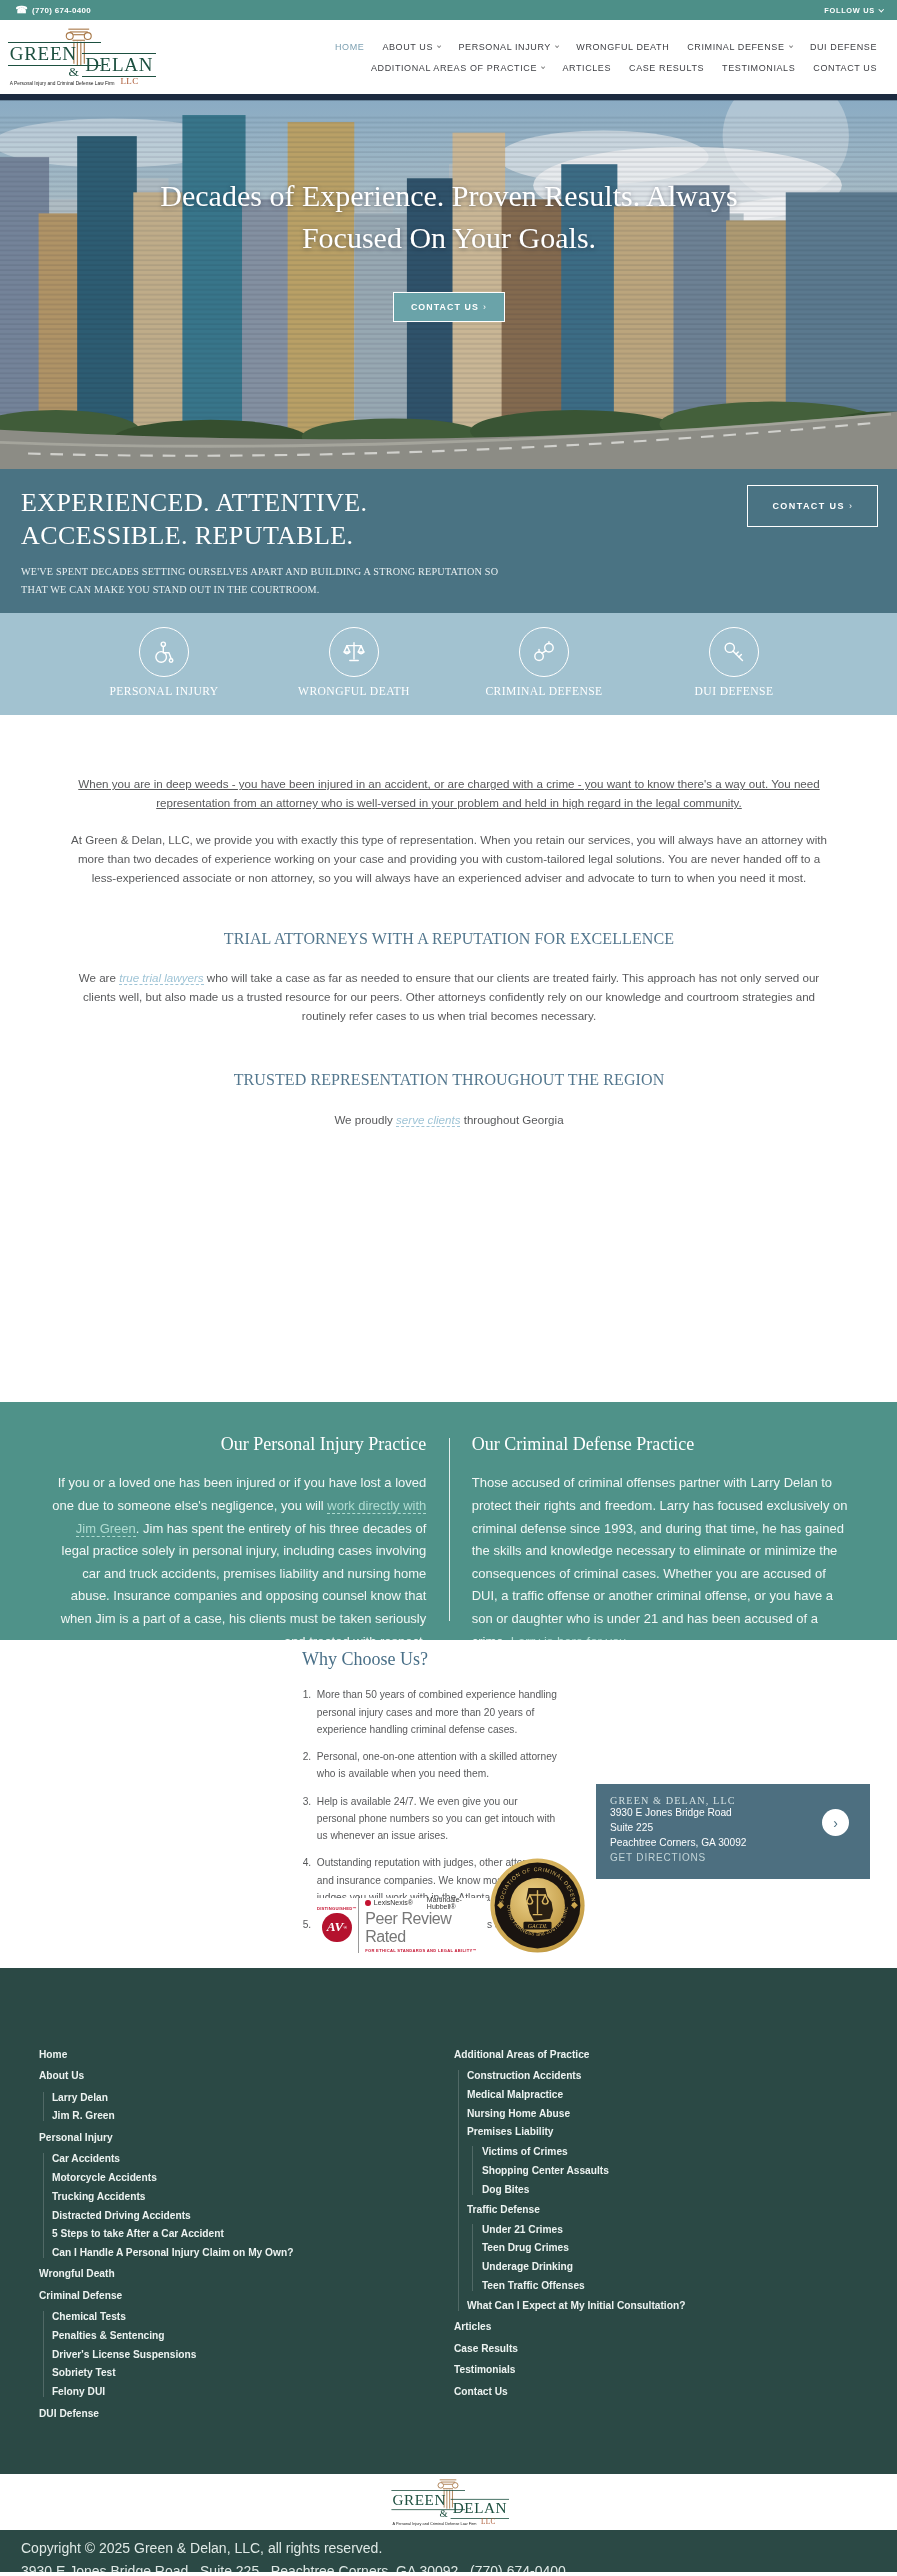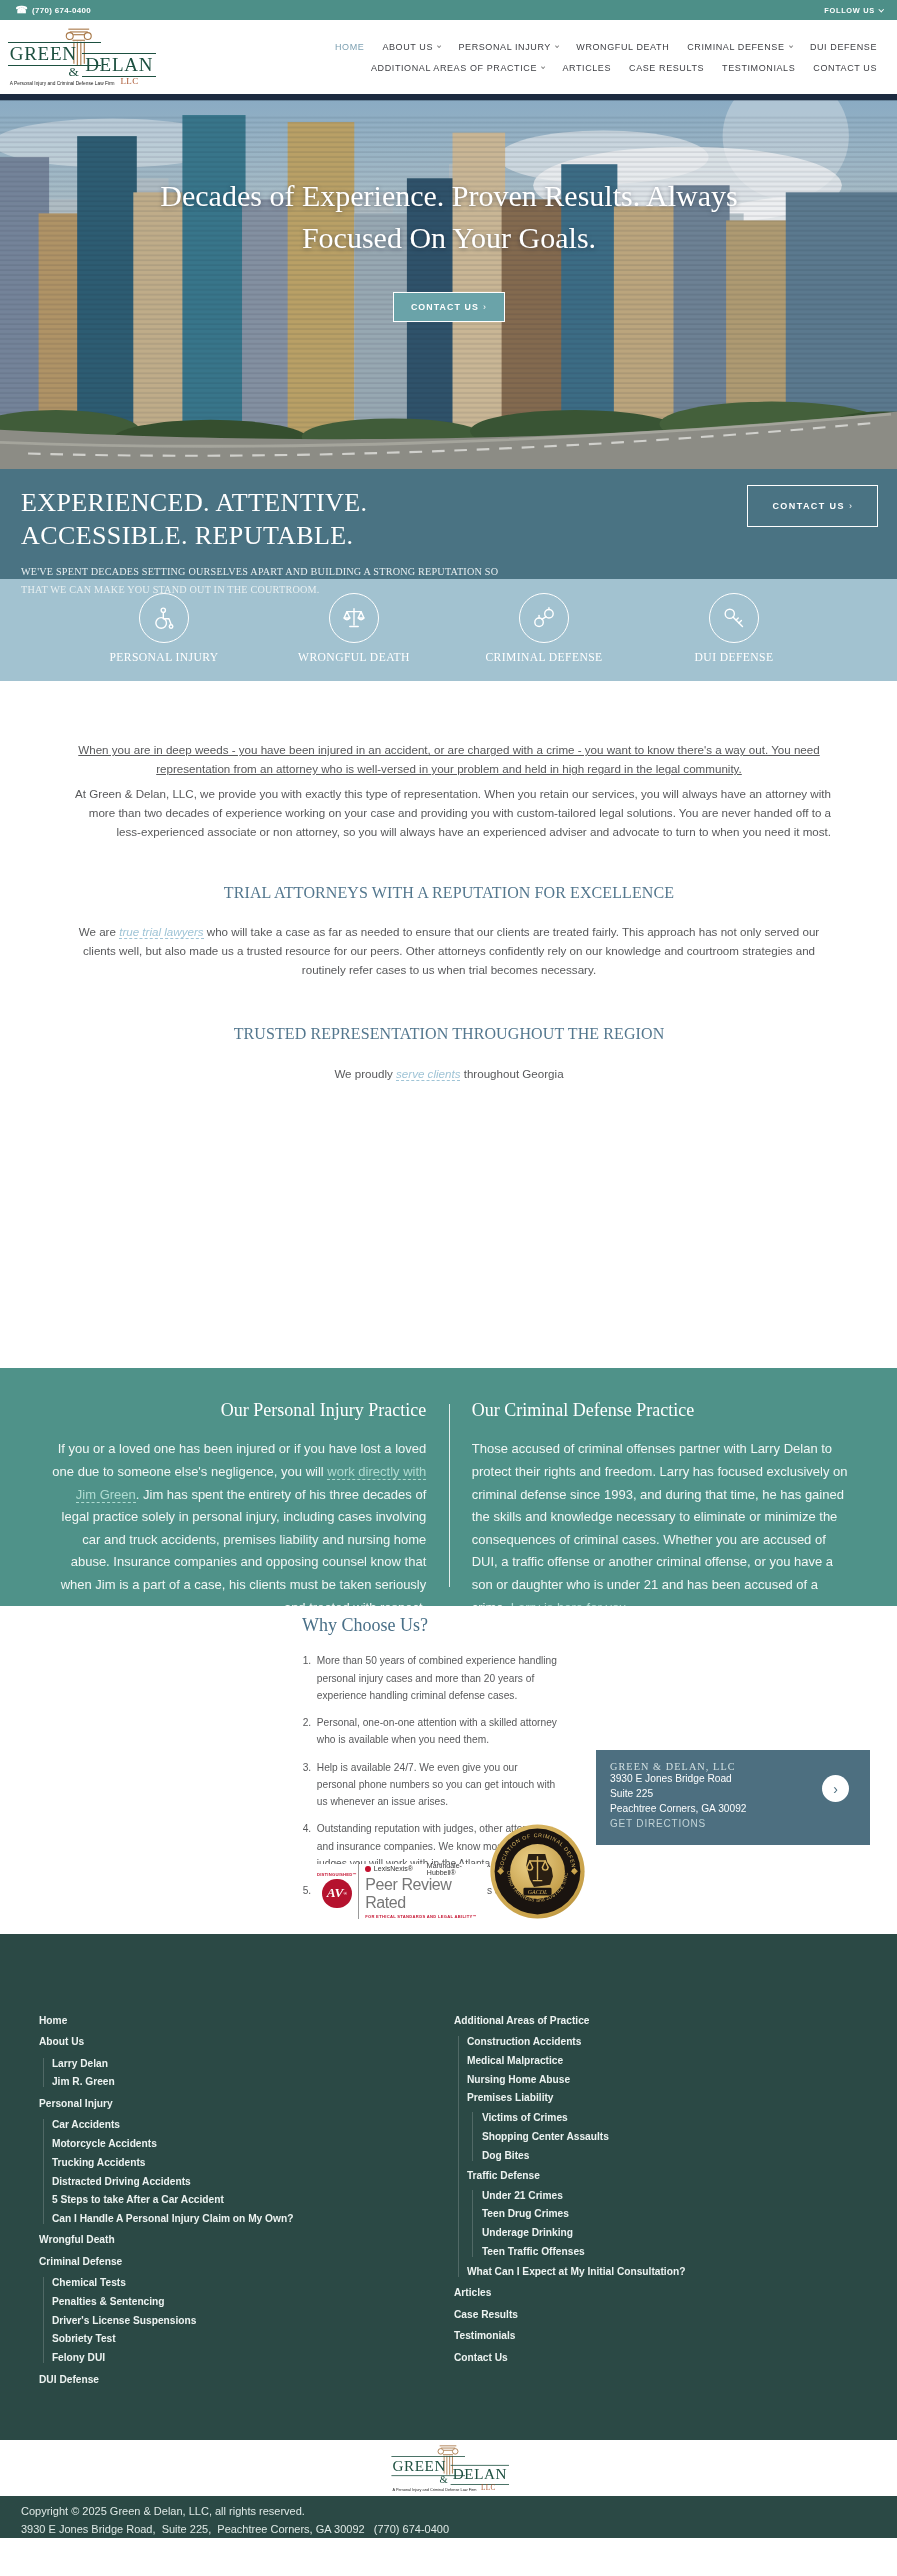--- a/index.html
+++ b/index.html
@@ -31,37 +31,37 @@
   
   .hero { position:relative; height:375px; overflow:hidden; background:#9db8cc; }
   .hero svg.bg { position:absolute; inset:0; width:100%; height:100%; display:block; }
   .hero-content { position:absolute; inset:0; text-align:center; }
   .hero-line { font-family:"Liberation Serif",serif; color:#fff; font-size:30px; line-height:1.38; text-shadow:0 0.7px 5.6px rgba(5,15,35,.4); }
   .hero-line.first { padding-top:81px; }
   .hero-cta { display:inline-block; margin-top:34px; background:#6aa3a9; border:0.7px solid #fff; color:#fff; font-size:8.8px; font-weight:bold; letter-spacing:1.1px; padding:9px 17px; cursor:pointer; }
   .arrow { font-weight:normal; margin-left:4.2px; }
 
   
-  .banner { position:relative; height:110px; background:#4a7383; padding:18px 0 0 21px; }
+  .banner { position:relative; height:144px; background:#4a7383; padding:18px 0 0 21px; }
   .banner-title { font-family:"Liberation Serif",serif; color:#fff; font-size:26px; letter-spacing:0.4px; line-height:1.26; }
   .banner-sub { margin-top:10.5px; font-family:"Liberation Serif",serif; color:#e9f0f2; font-size:10.2px; letter-spacing:0.2px; line-height:1.7; max-width:484px; }
   .banner-cta { position:absolute; right:19.6px; top:15.4px; border:0.7px solid #fff; background:transparent; color:#fff; font-size:9px; font-weight:bold; letter-spacing:1.4px; padding:15.4px 24px; cursor:pointer; font-family:"Liberation Sans",sans-serif; }
 
   
   .iconband { height:102px; background:#a2c2d0; display:flex; justify-content:center; padding-top:13.3px; }
   .iconband .item { width:190px; text-align:center; cursor:pointer; }
   .icircle { width:50px; height:50px; border:1.1px solid #fff; border-radius:50%; margin:0 auto; display:flex; align-items:center; justify-content:center; }
   .ilabel { margin-top:8.4px; font-family:"Liberation Serif",serif; color:#fff; font-size:11.6px; letter-spacing:0.4px; }
 
   
   .intro { height:687px; padding-top:27px; text-align:center; }
   .intro h1 { font-family:"Liberation Serif",serif; font-weight:normal; color:#4f7590; font-size:21px; }
   .intro p { width:764px; margin:0 auto; color:#58595b; font-size:11.6px; line-height:1.64; }
   .intro .p1 { margin-top:32px;text-decoration:underline; }
-  .intro .p2 { margin-top:6px;text-align:right; }
+  .intro .p2 { margin-top:18px; }
   .subhead { font-family:"Liberation Serif",serif; font-weight:normal; color:#53778e; font-size:16px; letter-spacing:0.1px; }
   .subhead.trial { margin-top:43px; }
   .subhead.region { margin-top:46px; }
   .intro .ptrial { margin-top:19.6px; }
   .intro .pregion { margin-top:21px; }
   a.blink { color:#9fc4d6; text-decoration:none; border-bottom:0.7px dashed #9fc4d6; cursor:pointer;font-style:italic; }
 
   
   .practices { height:238px; background:#4f9289; padding:32px 46px 0 46px; display:flex; }
   .pcol { flex:1; color:#f2f7f5; }
@@ -106,21 +106,21 @@
   .flink { display:block; color:#edf3f1; font-size:10.2px; font-weight:bold; text-decoration:none; cursor:pointer; }
   .fl0 { margin:10.5px 0; }
   .fsub { border-left:0.7px solid rgba(255,255,255,.18); margin:9px 0 9px 3.5px; padding-left:8.4px; }
   .fsub .flink { margin:7.7px 0; }
   .fsub .fsub { margin-left:5.6px; }
 
   
   .logoband { height:56px; background:#fff; display:flex; align-items:center; justify-content:center; }
   .logoband .logo { transform:scale(.8); transform-origin:center; }
   .bottombar { height:42px; background:#2b4945; padding:7px 21px 0; }
-  .bb-line { color:#dfe9e6; font-size:11px; line-height:1.6; white-space:pre-wrap; }
+  .bb-line { color:#dfe9e6; font-size:14px; line-height:1.6; white-space:pre-wrap; }
 </style>
 </head>
 <body>
 
 <div class="topbar">
   <a class="phone">
     <span class="phone-glyph">☎</span>
     <span>(770) 674-0400</span>
   </a>
   <a class="followus">

